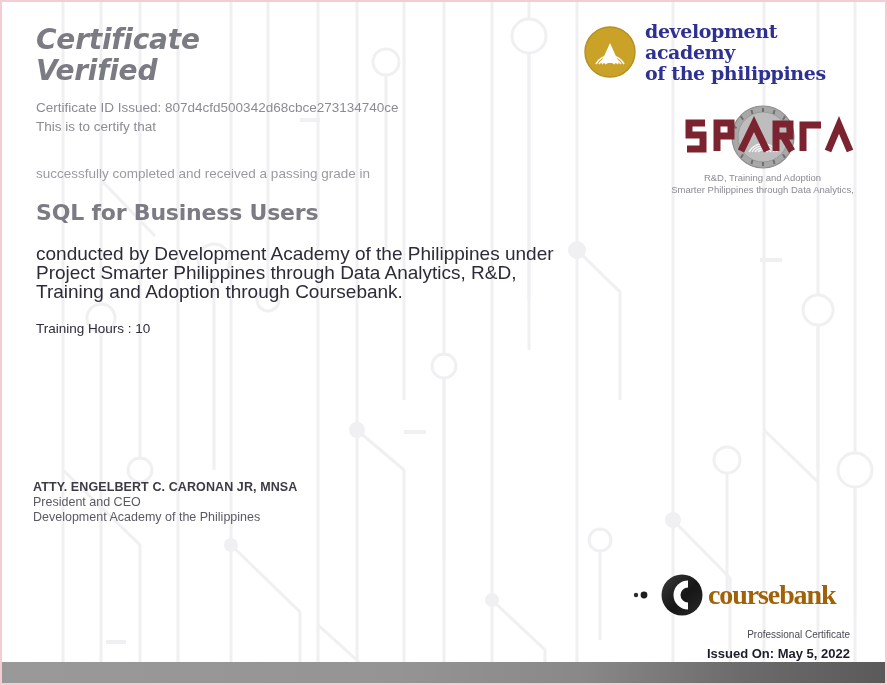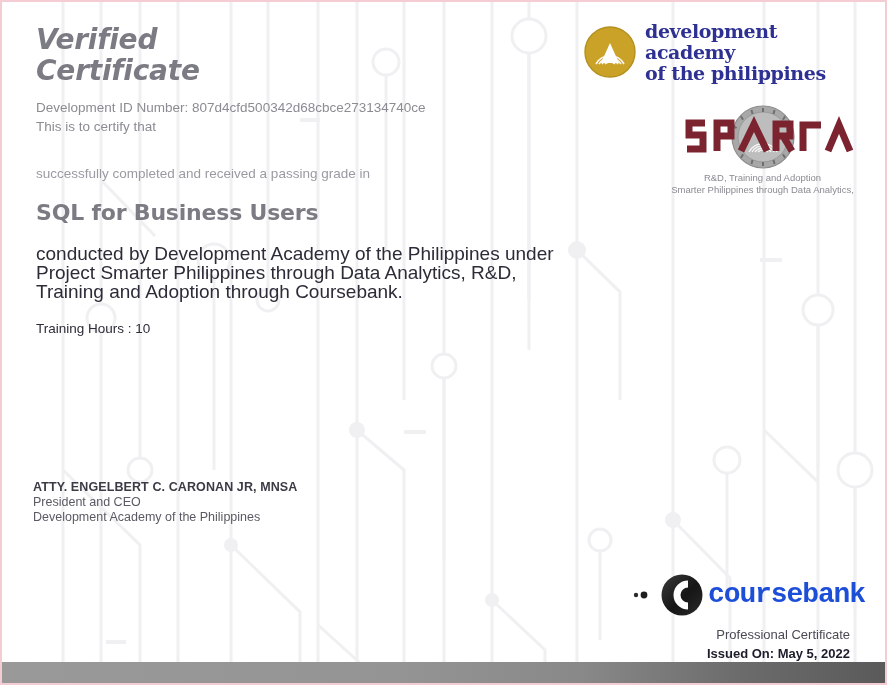--- a/index.html
+++ b/index.html
@@ -186,38 +186,38 @@
     top: 573px;
     width: 224px;
     height: 44px;
     z-index: 15;
     display: flex;
     align-items: center;
   }
   .cb-mark { width: 76px; height: 42px; flex: 0 0 auto; }
   .cb-word {
     margin-left: 2px;
-    font-family: Liberation Mono, monospace;
+    font-family: Liberation Serif, serif;
     font-weight: bold;
     font-size: 28px;
     line-height: 30px;
-    color: #1d4ed8;
+    color: #a16207;
     letter-spacing: -1.1px;
     text-align: right;
   }
 
   .footer-lines {
     position: absolute;
     right: 37px;
     top: 626px;
     text-align: right;
     z-index: 15;
   }
   .footer-prof {
-    font-size: 13px;
+    font-size: 10px;
     line-height: 18px;
     color: #4a4a55;
   }
   .footer-issued {
     font-weight: bold;
     font-size: 13px;
     line-height: 19px;
     color: #1c1d2b;
   }
 
@@ -299,26 +299,26 @@
       <rect x="404" y="430" width="22" height="4"></rect>
       <rect x="760" y="258" width="22" height="4"></rect>
       <rect x="300" y="118" width="20" height="4"></rect>
       <rect x="106" y="640" width="20" height="4"></rect>
     </g>
   </svg>
 
   <div class="left-col">
 
     <div class="title-verified">
+      <div>Certificate</div>
       <div>Verified</div>
-      <div>Certificate</div>
     </div>
 
     <div class="meta-block">
-      <div>Development ID Number: 807d4cfd500342d68cbce273134740ce</div>
+      <div>Certificate ID Issued: 807d4cfd500342d68cbce273134740ce</div>
       <div>This is to certify that</div>
     </div>
 
 
     <div class="passing-line">successfully completed and received a passing grade in</div>
 
     <div class="course-title">SQL for Business Users</div>
 
     <div class="conducted">conducted by Development Academy of the Philippines under Project Smarter Philippines through Data Analytics, R&amp;D, Training and Adoption through Coursebank.</div>
 

